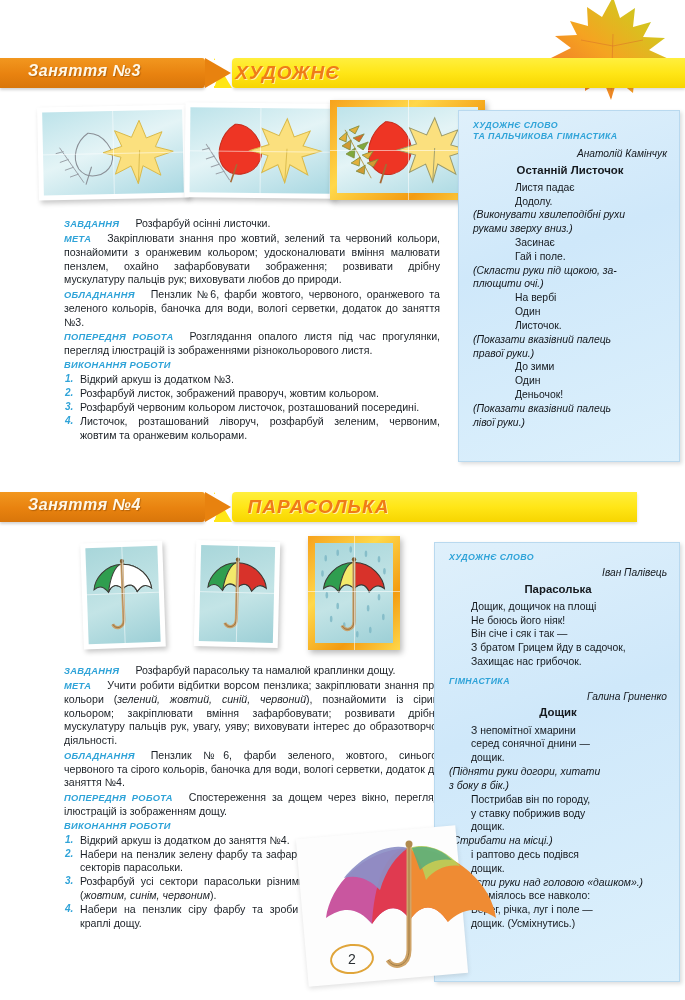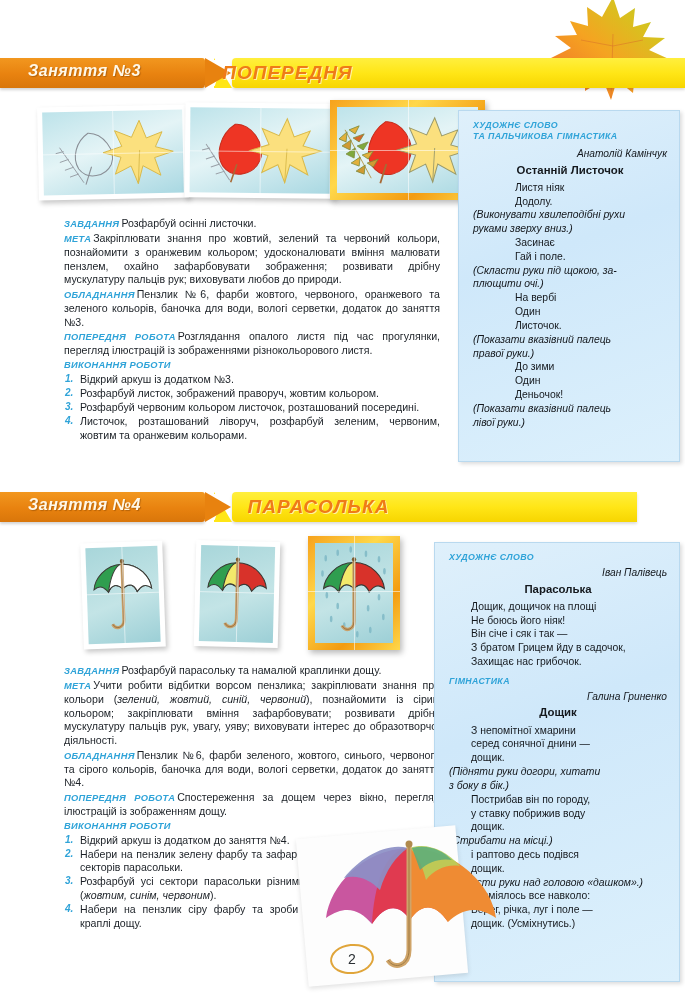--- a/index.html
+++ b/index.html
@@ -104,21 +104,21 @@
   
   .body-col {
     position: absolute;
     font-size: 10.6px; line-height: 1.29;
     color: #1b2026;
     text-align: justify;
   }
   .para { margin-bottom: 1px; }
   .lbl {
     color: #2fa3d8; font-weight: bold; font-style: italic;
-    font-size: 9.3px; letter-spacing: .3px; margin-right: 2px;
+    font-size: 9.3px; letter-spacing: .3px; margin-right: 16px;
   }
   .lbl-block {
     color: #2fa3d8; font-weight: bold; font-style: italic;
     font-size: 9.3px; letter-spacing: .3px; display: block; margin: 2px 0 1px;
   }
   ol.steps { list-style: none; counter-reset: st; margin-top: 1px; }
   ol.steps li {
     counter-increment: st;
     position: relative; padding-left: 16px; margin-bottom: .5px;
     text-align: justify;
@@ -199,21 +199,21 @@
   </svg>
 
   <div id="lesson1">
 
     <div class="banner">
       <div class="banner-yellow"></div>
       <div class="banner-orange">
         <div class="slash"></div>
       </div>
       <div class="banner-lesson-label">Заняття №3</div>
-      <div class="banner-title shift">ПОПЕРЕДНЯ</div>
+      <div class="banner-title shift">ХУДОЖНЄ</div>
     </div>
 
     <div class="cards" style="left:0;top:42px;width:460px;height:104px;">
       <div class="card" style="left:38px;top:6px;width:150px;height:93px;transform:rotate(-1.2deg);">
         <div class="card-inner">
           <svg viewBox="0 0 140 84" style="width:100%;height:100%;">
             <path d="M45 22 C33 30 28 46 35 58 C44 70 62 66 68 54 C74 40 60 22 45 22 Z" fill="none" stroke="#8a8f96" stroke-width="1.1"></path>
             <path d="M48 56 L42 74" stroke="#8a8f96" stroke-width="1.1" fill="none"></path>
             <path d="M16 36 L40 72 M20 40 L12 42 M25 48 L16 51 M30 56 L21 59 M35 63 L26 66" stroke="#9aa0a7" stroke-width="1" fill="none"></path>
             <path d="M97 10 L104 28 L120 22 L113 37 L131 42 L112 48 L118 66 L100 56 L95 74 L88 56 L72 64 L78 47 L60 42 L79 36 L72 20 L89 27 Z" fill="#fbe07e" stroke="#d8b94a" stroke-width="1"></path>
@@ -286,21 +286,21 @@
     </div>
 
     <div class="poem-panel" style="left:458px;top:52px;width:222px;height:352px;">
       <div class="poem-head">
         <span>ХУДОЖНЄ СЛОВО</span><br>
         <span>ТА ПАЛЬЧИКОВА ГІМНАСТИКА</span>
       </div>
       <div class="poem-author">Анатолій Камінчук</div>
       <div class="poem-title">Останній Листочок</div>
       <div id="poem1-body">
-          <div class="poem-line ind">Листя ніяк</div>
+          <div class="poem-line ind">Листя падає</div>
           <div class="poem-line ind">Додолу.</div>
           <div class="poem-line poem-act">(Виконувати хвилеподібні рухи</div>
           <div class="poem-line poem-act">руками зверху вниз.)</div>
           <div class="poem-line ind">Засинає</div>
           <div class="poem-line ind">Гай і поле.</div>
           <div class="poem-line poem-act">(Скласти руки під щокою, за-</div>
           <div class="poem-line poem-act">плющити очі.)</div>
           <div class="poem-line ind">На вербі</div>
           <div class="poem-line ind">Один</div>
           <div class="poem-line ind">Листочок.</div>

